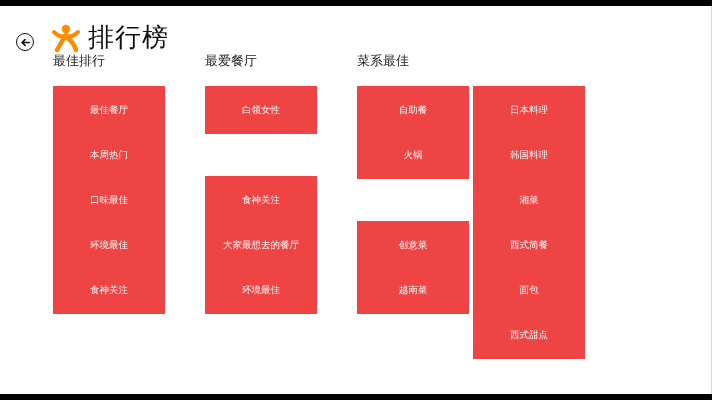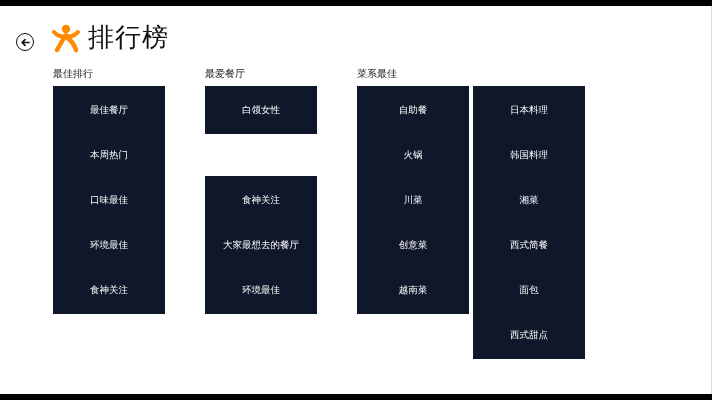--- a/index.html
+++ b/index.html
@@ -3,22 +3,22 @@
   <meta charset="utf-8">
   <style>
     * { box-sizing: border-box; margin: 0; padding: 0; }
     html, body { width: 712px; height: 400px; overflow: hidden; background: #000; }
     body { font-family: "DejaVu Sans", "Liberation Sans", sans-serif; position: relative; }
     .app { position: absolute; left: 0; top: 6px; width: 712px; height: 388px; background: #fff; border-right: 1px solid #d8d8d8; padding-left: 30px; }
     .back-btn { position: absolute; left: 16px; top: 27px; width: 18px; height: 18px; border: 1.6px solid #111; border-radius: 50%; display: flex; align-items: center; justify-content: center; cursor: pointer; }
     .back-btn svg { width: 11px; height: 11px; }
     .logo { position: absolute; left: 51px; top: 17px; width: 30px; height: 30px; }
     .page-title { position: absolute; left: 88px; top: 14px; font-size: 26px; color: #111; font-weight: normal; letter-spacing: 1px; }
-    .group-title { position: absolute; top: 61px; font-size: 10px; color: #222; }
-    .tile { position: absolute; width: 112px; height: 48px; background: #0f172a; color: #fff; font-size: 9.5px; display: flex; align-items: center; justify-content: center; cursor: pointer; }
+    .group-title { position: absolute; top: 46px; font-size: 13px; color: #222; }
+    .tile { position: absolute; width: 112px; height: 48px; background: #ef4444; color: #fff; font-size: 9.5px; display: flex; align-items: center; justify-content: center; cursor: pointer; }
   </style>
 </head>
 <body>
 
 <div class="app">
   <div class="back-btn">
     <svg viewBox="0 0 12 12">
       <path d="M10 6 H2.5 M5.5 2.8 L2.2 6 L5.5 9.2" stroke="#111" stroke-width="1.7" fill="none" stroke-linecap="round" stroke-linejoin="round"></path>
     </svg>
   </div>
@@ -43,20 +43,19 @@
   <div class="tile" style="left:205px;top:80px">白领女性</div>
   <div class="tile" style="left:205px;top:170px">食神关注</div>
   <div class="tile" style="left:205px;top:215px">大家最想去的餐厅</div>
   <div class="tile" style="left:205px;top:260px">环境最佳</div>
 
   <div class="group-title" style="left:357px">菜系最佳</div>
   <div class="tile" style="left:357px;top:80px">自助餐</div>
   <div class="tile" style="left:473px;top:80px">日本料理</div>
   <div class="tile" style="left:357px;top:125px">火锅</div>
   <div class="tile" style="left:473px;top:125px">韩国料理</div>
-  <div class="tile" style="left:357px;top:170px">川菜</div>
   <div class="tile" style="left:473px;top:170px">湘菜</div>
   <div class="tile" style="left:357px;top:215px">创意菜</div>
   <div class="tile" style="left:473px;top:215px">西式简餐</div>
   <div class="tile" style="left:357px;top:260px">越南菜</div>
   <div class="tile" style="left:473px;top:260px">面包</div>
   <div class="tile" style="left:473px;top:305px">西式甜点</div>
 </div>
 
 </body></html>

